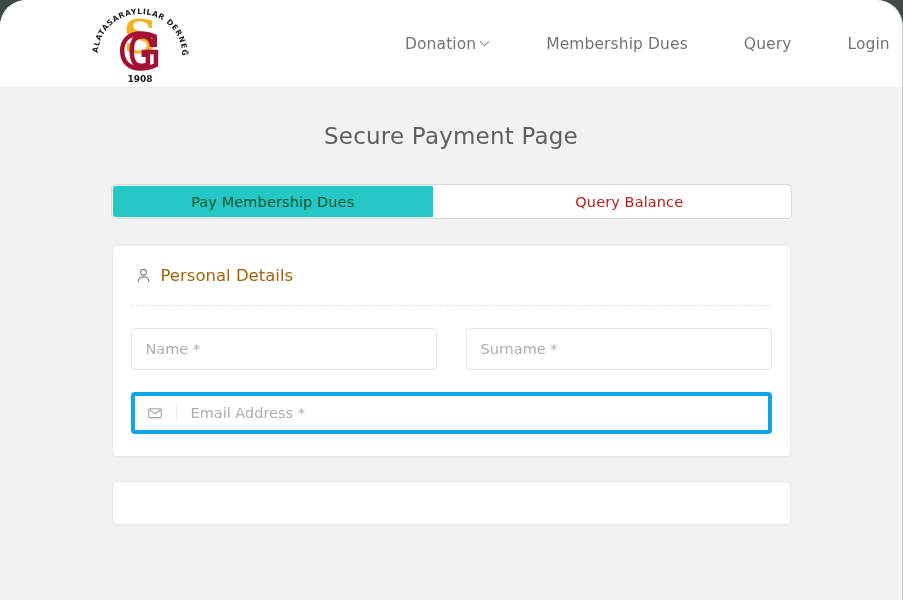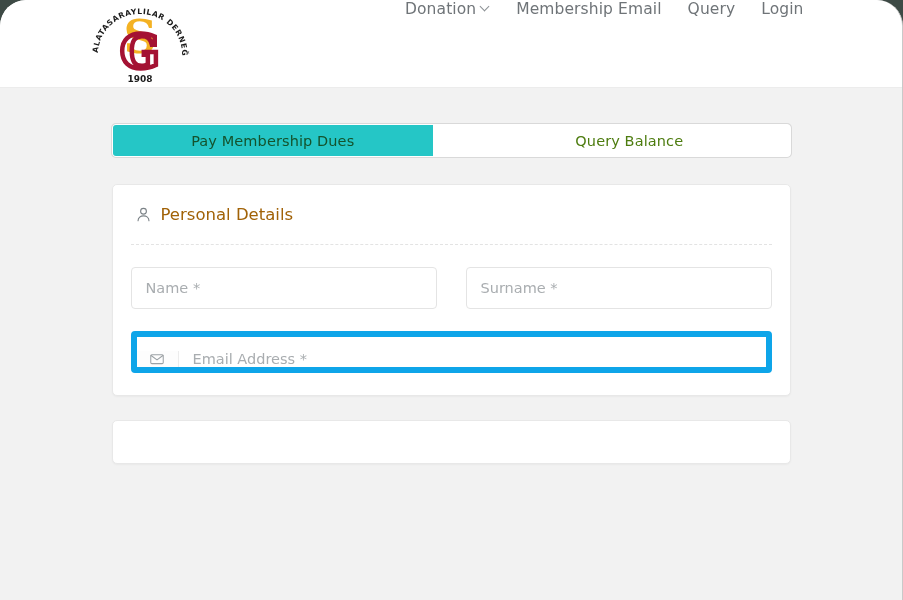--- a/index.html
+++ b/index.html
@@ -44,22 +44,22 @@
     width: 108px;
     height: 80px;
   }
 
   #main-nav {
     position: absolute;
     left: 405px;
     top: 0;
     height: 88px;
     display: flex;
-    align-items: flex-start;
-    gap: 26px;
+    align-items: center;
+    gap: 56px;
   }
 
   .nav-item {
     font-size: 15.5px;
     color: #6f7478;
     letter-spacing: .1px;
     white-space: nowrap;
     display: flex;
     align-items: center;
     gap: 5px;
@@ -118,21 +118,21 @@
     font-size: 14.5px;
     cursor: pointer;
     letter-spacing: .1px;
   }
   .tab.active {
     background: #25c6c6;
     color: #14532d;
   }
   .tab.inactive {
     background: #ffffff;
-    color: #4d7c0f;
+    color: #b91c1c;
     margin-left: 36px;
   }
 
   
   .card {
     width: 679px;
     margin: 0 auto;
     background: #ffffff;
     border: 1px solid #e8e8e8;
     border-radius: 5px;
@@ -188,23 +188,23 @@
     font-size: 14.5px;
     font-family: "DejaVu Sans", sans-serif;
     color: #0f766e;
     background: #fff;
     outline: none;
   }
   .plain-input::placeholder { color: #a9adb0; }
 
   .input-group {
     display: flex;
-    align-items: flex-end;
+    align-items: center;
     height: 42px;
-    border: 6px solid #0ea5e9;
+    border: 4px solid #0ea5e9;
     border-radius: 4px;
     margin-top: 15px;
     overflow: hidden;
     background: #fff;
   }
 
   .input-addon {
     width: 42px;
     display: flex;
     align-items: center;
@@ -248,33 +248,34 @@
         <text x="54" y="76" text-anchor="middle" font-family="'DejaVu Sans', sans-serif" font-size="9" font-weight="bold" fill="#1b1b1b">1908</text>
       </svg>
     </div>
 
     <nav id="main-nav">
       <div class="nav-item">
         <span>Donation</span>
         <span class="caret"></span>
       </div>
       <div class="nav-item">
-        <span>Membership Email</span>
+        <span>Membership Dues</span>
       </div>
       <div class="nav-item">
         <span>Query</span>
       </div>
       <div class="nav-item">
         <span>Login</span>
       </div>
     </nav>
   </div>
 
   <div id="content">
 
+    <h1 id="page-title">Secure Payment Page</h1>
 
     <div id="tab-switcher">
       <div class="tab active">
         <span>Pay Membership Dues</span>
       </div>
       <div class="tab inactive">
         <span>Query Balance</span>
       </div>
     </div>
 

